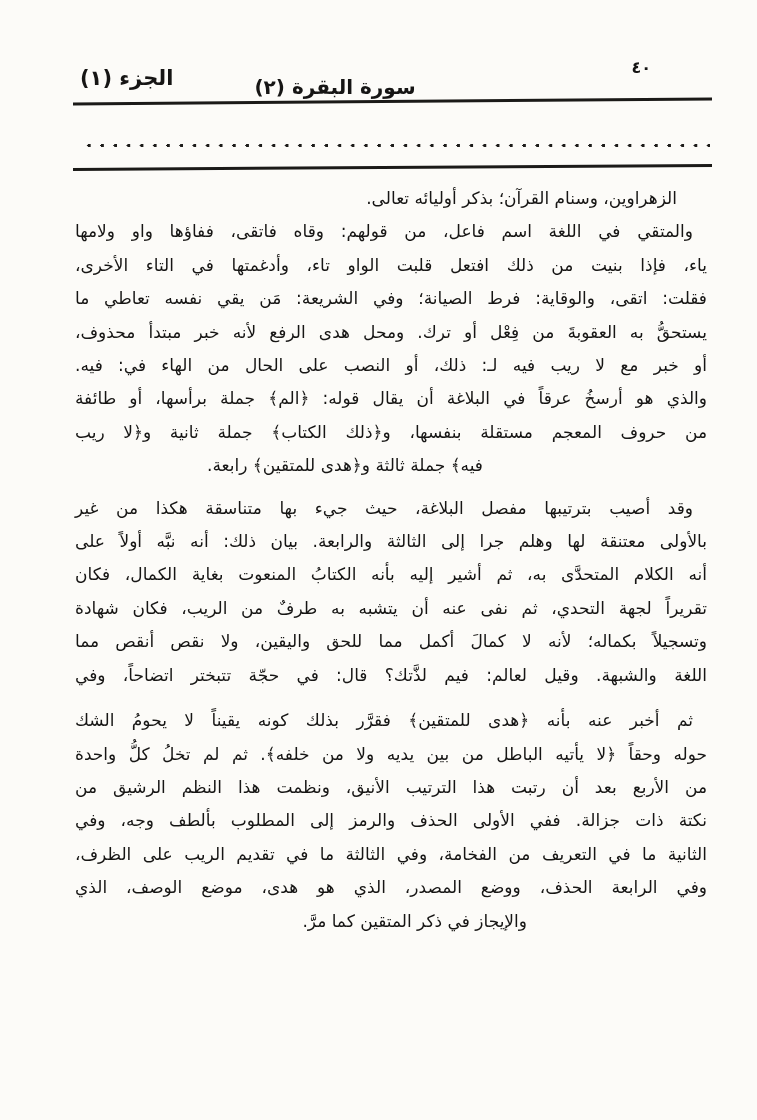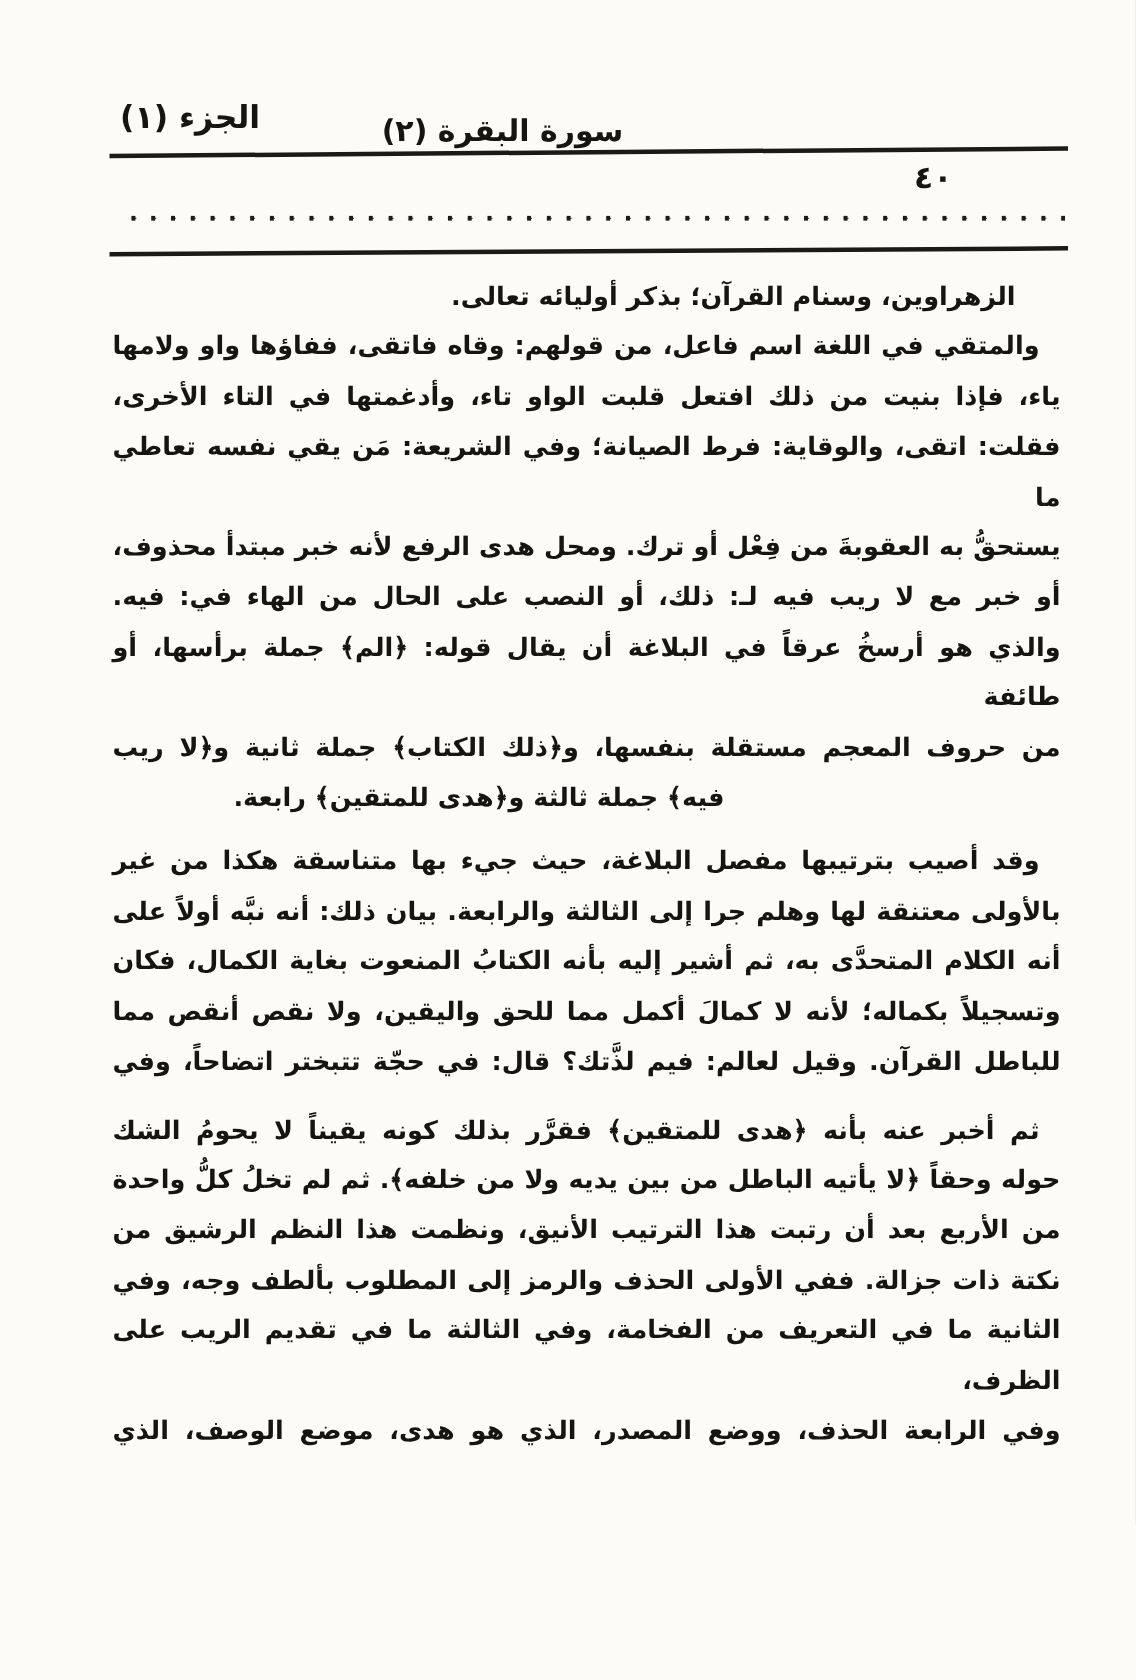--- a/index.html
+++ b/index.html
@@ -7,39 +7,38 @@
     position:relative;
     width:757px;height:1120px;
     margin:0 auto;
     background:#fcfbf8;
     overflow:hidden;
     font-family:"DejaVu Sans", sans-serif;
     color:#161514;
   }
   
   .hdr-item{position:absolute;font-weight:bold;white-space:nowrap;}
-  .page-number{top:58px;right:122px;font-size:21px;margin-top:48px;}
+  .page-number{top:58px;right:106px;font-size:16px;}
   .surah-title{top:62px;left:335px;transform:translateX(-50%);font-size:20px;margin-top:13px;}
   .part-label{top:66px;left:80px;font-size:21px;}
   
   .rule{position:absolute;left:73px;right:45px;height:3px;background:#1b1a18;}
   .rule-top{top:100px;transform:rotate(-0.45deg);}
   .rule-bottom{top:166px;transform:rotate(-0.35deg);}
   .dots{
     position:absolute;top:142px;left:85px;right:47px;height:7px;
     background-image:radial-gradient(circle 1.7px at 4px 3.5px,#1d1c1a 97%,transparent 100%);
     background-size:13.2px 7px;background-repeat:repeat-x;
   }
   
   .body-text{
     position:absolute;top:182px;left:75px;right:50px;
     direction:rtl;
     font-size:17px;
     line-height:33.4px;
-    font-weight:bold;
   }
   .bl{
     text-align:justify;
     text-align-last:justify;
     white-space:nowrap; 
   }
   .bl{white-space:normal;}
   .short{text-align:right;text-align-last:right;}
   .end30{padding-right:30px;}
   .end224{padding-right:224px;}
@@ -69,23 +68,25 @@
     <div class="bl">ياء، فإذا بنيت من ذلك افتعل قلبت الواو تاء، وأدغمتها في التاء الأخرى،</div>
     <div class="bl">فقلت: اتقى، والوقاية: فرط الصيانة؛ وفي الشريعة: مَن يقي نفسه تعاطي ما</div>
     <div class="bl">يستحقُّ به العقوبةَ من فِعْل أو ترك. ومحل هدى الرفع لأنه خبر مبتدأ محذوف،</div>
     <div class="bl">أو خبر مع لا ريب فيه لـ: ذلك، أو النصب على الحال من الهاء في: فيه.</div>
     <div class="bl">والذي هو أرسخُ عرقاً في البلاغة أن يقال قوله: ﴿الم﴾ جملة برأسها، أو طائفة</div>
     <div class="bl">من حروف المعجم مستقلة بنفسها، و﴿ذلك الكتاب﴾ جملة ثانية و﴿لا ريب</div>
     <div class="bl short end224">فيه﴾ جملة ثالثة و﴿هدى للمتقين﴾ رابعة.</div>
     <div class="bl gap9 indent">وقد أصيب بترتيبها مفصل البلاغة، حيث جيء بها متناسقة هكذا من غير</div>
     <div class="bl">بالأولى معتنقة لها وهلم جرا إلى الثالثة والرابعة. بيان ذلك: أنه نبَّه أولاً على</div>
     <div class="bl">أنه الكلام المتحدَّى به، ثم أشير إليه بأنه الكتابُ المنعوت بغاية الكمال، فكان</div>
+    <div class="bl">تقريراً لجهة التحدي، ثم نفى عنه أن يتشبه به طرفٌ من الريب، فكان شهادة</div>
     <div class="bl">وتسجيلاً بكماله؛ لأنه لا كمالَ أكمل مما للحق واليقين، ولا نقص أنقص مما</div>
-    <div class="bl">للباطل القرآن. وقيل لعالم: فيم لذَّتك؟ قال: في حجّة تتبختر اتضاحاً، وفي</div>
+    <div class="bl">اللغة والشبهة. وقيل لعالم: فيم لذَّتك؟ قال: في حجّة تتبختر اتضاحاً، وفي</div>
     <div class="bl gap12 indent">ثم أخبر عنه بأنه ﴿هدى للمتقين﴾ فقرَّر بذلك كونه يقيناً لا يحومُ الشك</div>
     <div class="bl">حوله وحقاً ﴿لا يأتيه الباطل من بين يديه ولا من خلفه﴾. ثم لم تخلُ كلُّ واحدة</div>
     <div class="bl">من الأربع بعد أن رتبت هذا الترتيب الأنيق، ونظمت هذا النظم الرشيق من</div>
     <div class="bl">نكتة ذات جزالة. ففي الأولى الحذف والرمز إلى المطلوب بألطف وجه، وفي</div>
     <div class="bl">الثانية ما في التعريف من الفخامة، وفي الثالثة ما في تقديم الريب على الظرف،</div>
     <div class="bl">وفي الرابعة الحذف، ووضع المصدر، الذي هو هدى، موضع الوصف، الذي</div>
+    <div class="bl short end180">والإيجاز في ذكر المتقين كما مرَّ.</div>
   </div>
 
 </div>
 
 </body></html>

